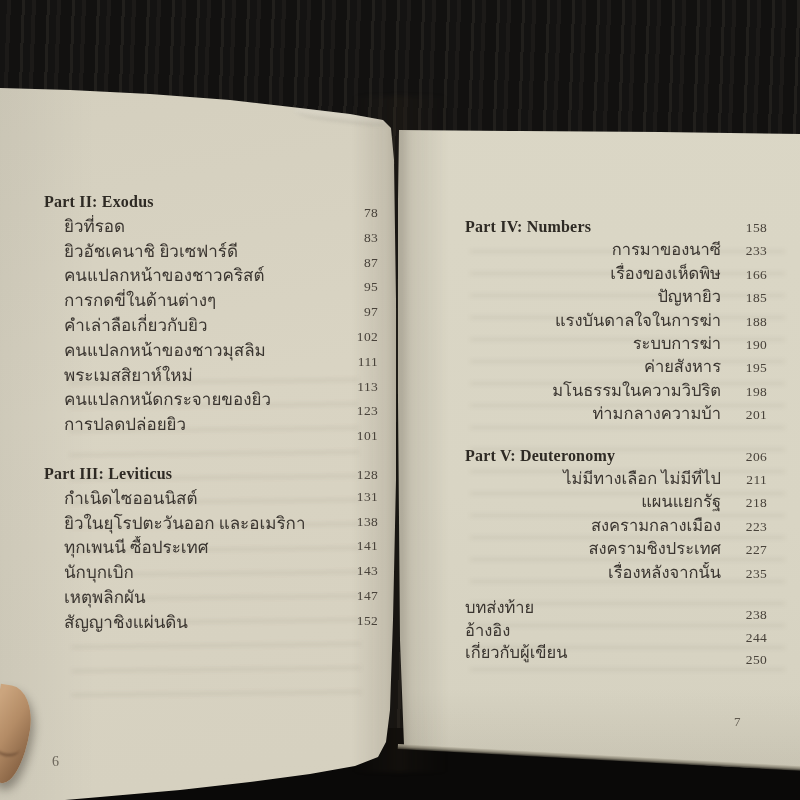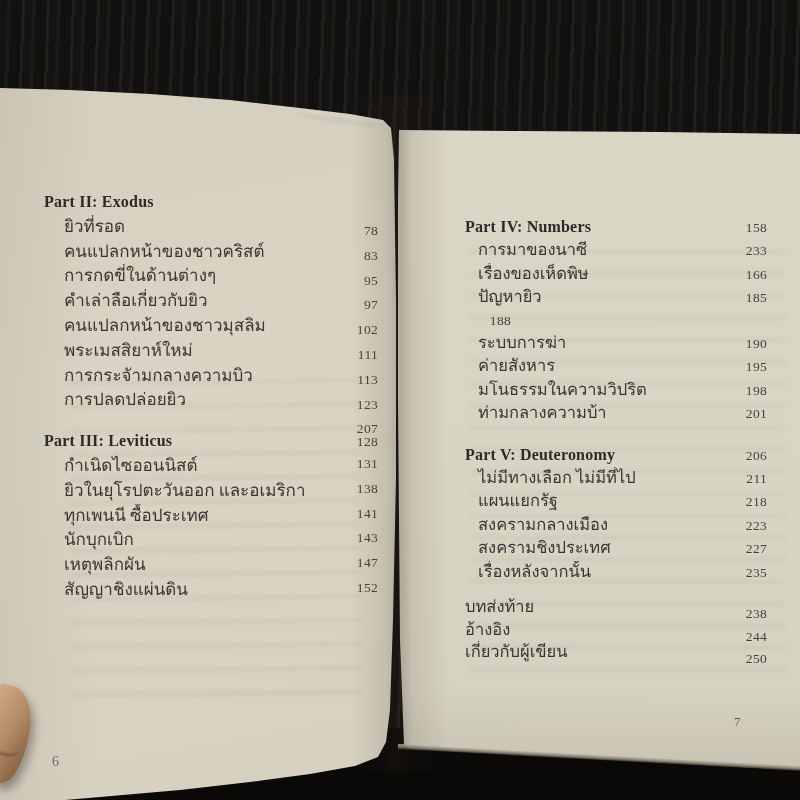--- a/index.html
+++ b/index.html
@@ -45,26 +45,26 @@
   .toc{position:absolute;color:#3a3530;}
   .lp{left:44px;top:190px;width:334px;font-size:17px;}
   .rp{left:465px;top:216px;width:302px;font-size:16.5px;}
   .row{display:flex;align-items:baseline;}
   .lp .row{line-height:23.8px;min-height:23.8px;}
   .rp .row{line-height:22.4px;min-height:22.4px;}
   .t{flex:1;white-space:nowrap;overflow:hidden;}
   .n{width:46px;text-align:right;font-size:13.5px;color:#48423a;letter-spacing:0.3px;}
   .hdr{font-weight:bold;font-size:16px;color:#2e2a24;letter-spacing:0.2px;}
   .erow .t{padding-left:20px;}
-  .rp .erow .t{padding-left:13px;}
-  .lp .section + .section{margin-top:16px;}
+  .rp .erow .t{padding-left:13px;text-align:right;}
+  .lp .section + .section{margin-top:24px;}
   .rp .section + .section{margin-top:18px;}
   .backmatter{margin-top:12px;}
   .brow{line-height:21.6px;min-height:21.6px;align-items:center;}
-  .lp .section:first-child .n{position:relative;top:28px;}
+  .lp .section:first-child .n{position:relative;top:10px;}
   .lp .section:nth-child(2) .erow .n{position:relative;top:-3px;}
   .brow .n{position:relative;top:7px;}
   .folio{position:absolute;color:#6b655a;font-size:14px;}
   .folio.f6{left:52px;top:754px;}
   .folio.f7{left:734px;top:714px;font-size:13px;color:#5f594e;}
   .thumb{position:absolute;left:-7px;top:686px;width:36px;height:98px;
     transform:rotate(9deg);
     border-radius:0 72% 58% 38%/0 44% 60% 32%;
     background:linear-gradient(115deg,#cba57e 8%,#b48c66 45%,#8c6747 82%);
     box-shadow:4px 6px 10px rgba(20,15,10,0.35);}
@@ -93,46 +93,50 @@
       <div class="section">
         <div class="row hrow">
           <span class="t hdr">Part II: Exodus</span>
           <span class="n">78</span>
         </div>
         <div class="row erow">
           <span class="t">ยิวที่รอด</span>
           <span class="n">83</span>
         </div>
         <div class="row erow">
+          <span class="t">ยิวอัชเคนาชิ ยิวเซฟาร์ดี</span>
+          <span class="n">87</span>
+        </div>
+        <div class="row erow">
           <span class="t">คนแปลกหน้าของชาวคริสต์</span>
           <span class="n">95</span>
         </div>
         <div class="row erow">
           <span class="t">การกดขี่ในด้านต่างๆ</span>
           <span class="n">97</span>
         </div>
         <div class="row erow">
           <span class="t">คำเล่าลือเกี่ยวกับยิว</span>
           <span class="n">102</span>
         </div>
         <div class="row erow">
           <span class="t">คนแปลกหน้าของชาวมุสลิม</span>
           <span class="n">111</span>
         </div>
         <div class="row erow">
           <span class="t">พระเมสสิยาห์ใหม่</span>
           <span class="n">113</span>
         </div>
         <div class="row erow">
-          <span class="t">การกระจัามกลางความบิว</span>
+          <span class="t">คนแปลกหนัดกระจายของยิว</span>
           <span class="n">123</span>
         </div>
         <div class="row erow">
           <span class="t">การปลดปล่อยยิว</span>
-          <span class="n">207</span>
+          <span class="n">101</span>
         </div>
       </div>
       <div class="section">
         <div class="row hrow">
           <span class="t hdr">Part III: Leviticus</span>
           <span class="n">128</span>
         </div>
         <div class="row erow">
           <span class="t">กำเนิดไซออนนิสต์</span>
           <span class="n">131</span>
@@ -171,20 +175,21 @@
         </div>
         <div class="row erow">
           <span class="t">เรื่องของเห็ดพิษ</span>
           <span class="n">166</span>
         </div>
         <div class="row erow">
           <span class="t">ปัญหายิว</span>
           <span class="n">185</span>
         </div>
         <div class="row erow">
+          <span class="t">แรงบันดาลใจในการฆ่า</span>
           <span class="n">188</span>
         </div>
         <div class="row erow">
           <span class="t">ระบบการฆ่า</span>
           <span class="n">190</span>
         </div>
         <div class="row erow">
           <span class="t">ค่ายสังหาร</span>
           <span class="n">195</span>
         </div>

